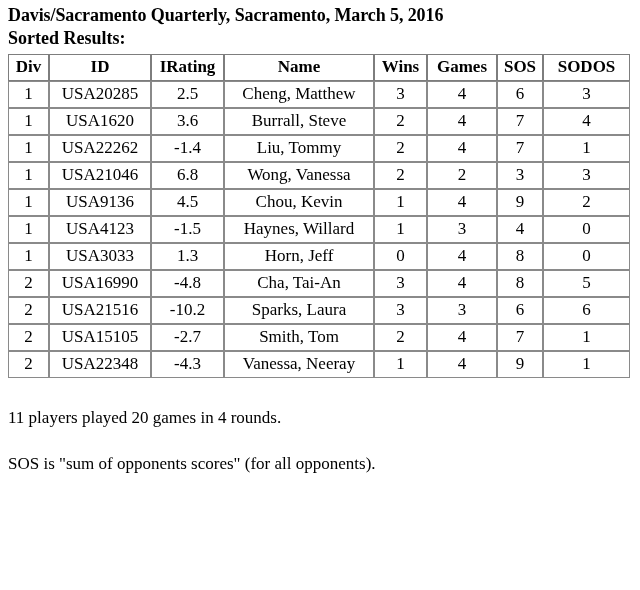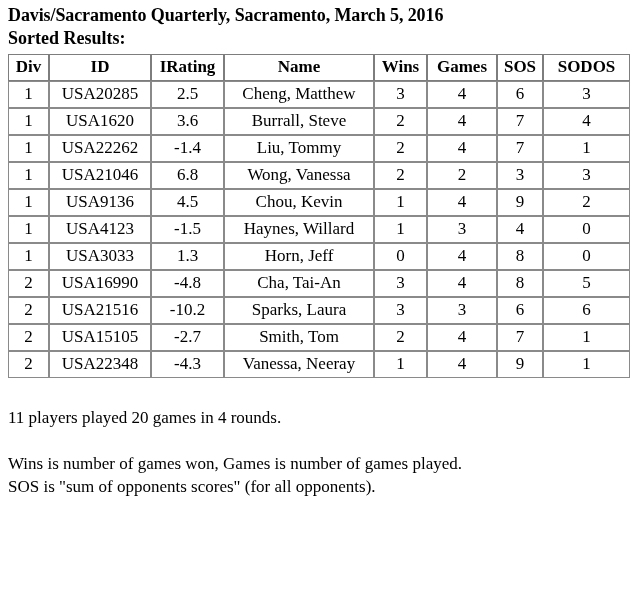--- a/index.html
+++ b/index.html
@@ -231,17 +231,16 @@
           <td class="a-right">1</td>
         </tr>
       </tbody>
   </table>
 
   <div class="notes">
     <div class="line">11 players played 20 games in 4 rounds.</div>
   </div>
 
   <div class="notes legend" style="margin-top:23px;">
-    <div class="line">Wins is number of games won, Games is number of games played.</div>
     <div class="line">SOS is "sum of opponents scores" (for all opponents).</div>
   </div>
 
 </div>
 
 </body></html>

